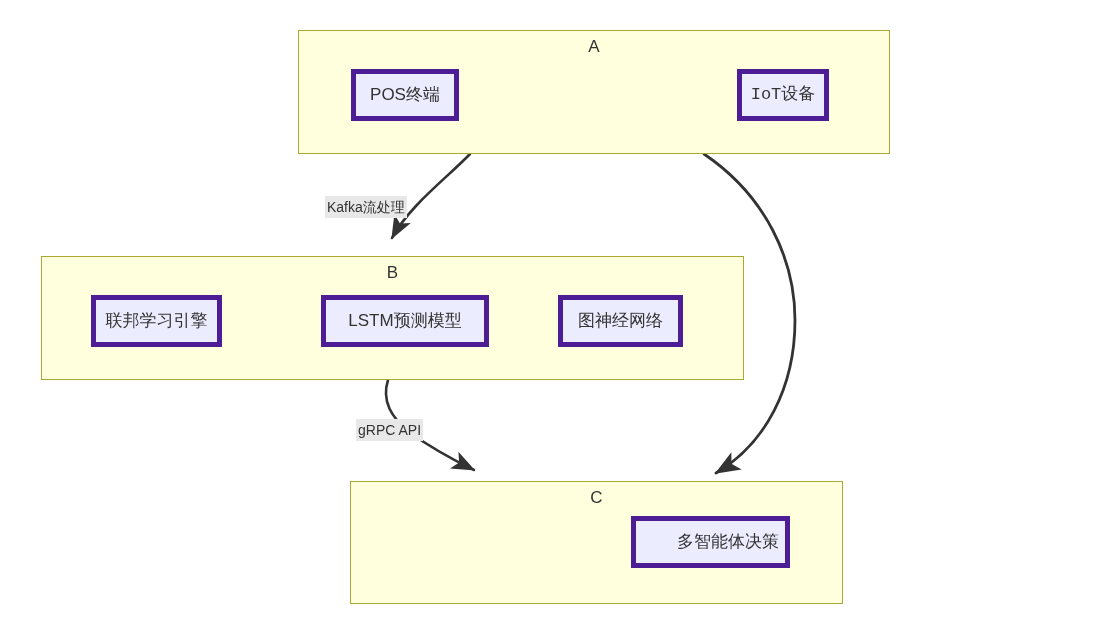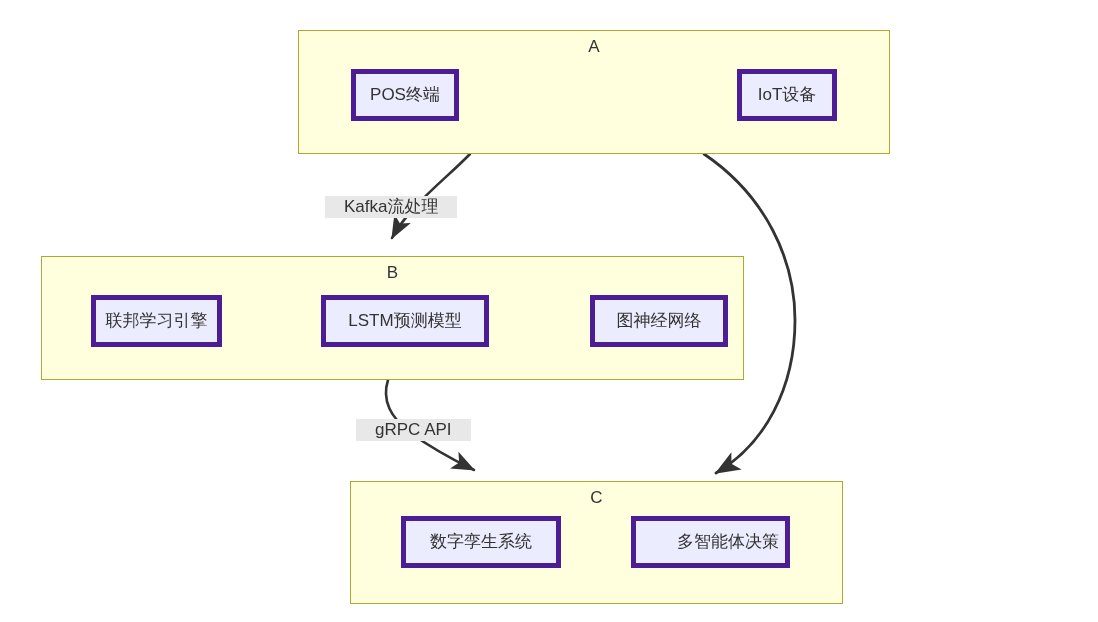--- a/index.html
+++ b/index.html
@@ -67,39 +67,39 @@
     justify-content: center;
     font-size: 17px;
     line-height: 20px;
     color: #333333;
     white-space: nowrap;
   }
 
   
   #node-pos     { left: 351px; top: 69px; width: 108px; height: 52px; }
   #node-rfid    { left: 530px; top: 69px; width: 137px; height: 52px; }
-  #node-iot     { left: 737px; top: 69px; width: 100px; height: 52px; }
+  #node-iot     { left: 737px; top: 69px; width: 92px; height: 52px; font-family: Liberation Mono, monospace; }
 
   
   #node-fed     { left: 91px;  top: 295px; width: 131px; height: 52px; }
   #node-lstm    { left: 321px; top: 295px; width: 168px; height: 52px; }
-  #node-gnn     { left: 558px; top: 295px; width: 138px; height: 52px; margin-left: 32px; }
+  #node-gnn     { left: 558px; top: 295px; width: 125px; height: 52px; }
 
   
   #node-twin    { left: 401px; top: 516px; width: 160px; height: 52px; }
   #node-agent   { left: 631px; top: 516px; width: 159px; height: 52px; padding-left: 35px; }
 
   
   .edge-label {
     position: absolute;
     background: #e8e8e8;
     color: #333333;
-    font-size: 17px;
+    font-size: 14px;
     line-height: 22px;
-    padding: 0 19px;
+    padding: 0 2px;
     white-space: nowrap;
   }
   #edge-label-kafka { left: 325px; top: 196px; }
   #edge-label-grpc  { left: 344px; top: 419px; margin-left: 12px; }
 </style>
 </head>
 <body>
 
 <div id="diagram-canvas">
 
@@ -126,19 +126,18 @@
   <div class="cluster" id="cluster-b">
     <div class="cluster-title">B</div>
   </div>
   <div class="node" id="node-fed">联邦学习引擎</div>
   <div class="node" id="node-lstm">LSTM预测模型</div>
   <div class="node" id="node-gnn">图神经网络</div>
 
   <div class="cluster" id="cluster-c">
     <div class="cluster-title">C</div>
   </div>
-  <div class="node" id="node-twin">数字孪生系统</div>
   <div class="node" id="node-agent">多智能体决策</div>
 
   <div class="edge-label" id="edge-label-kafka">Kafka流处理</div>
   <div class="edge-label" id="edge-label-grpc">gRPC API</div>
 
 </div>
 
 </body></html>

